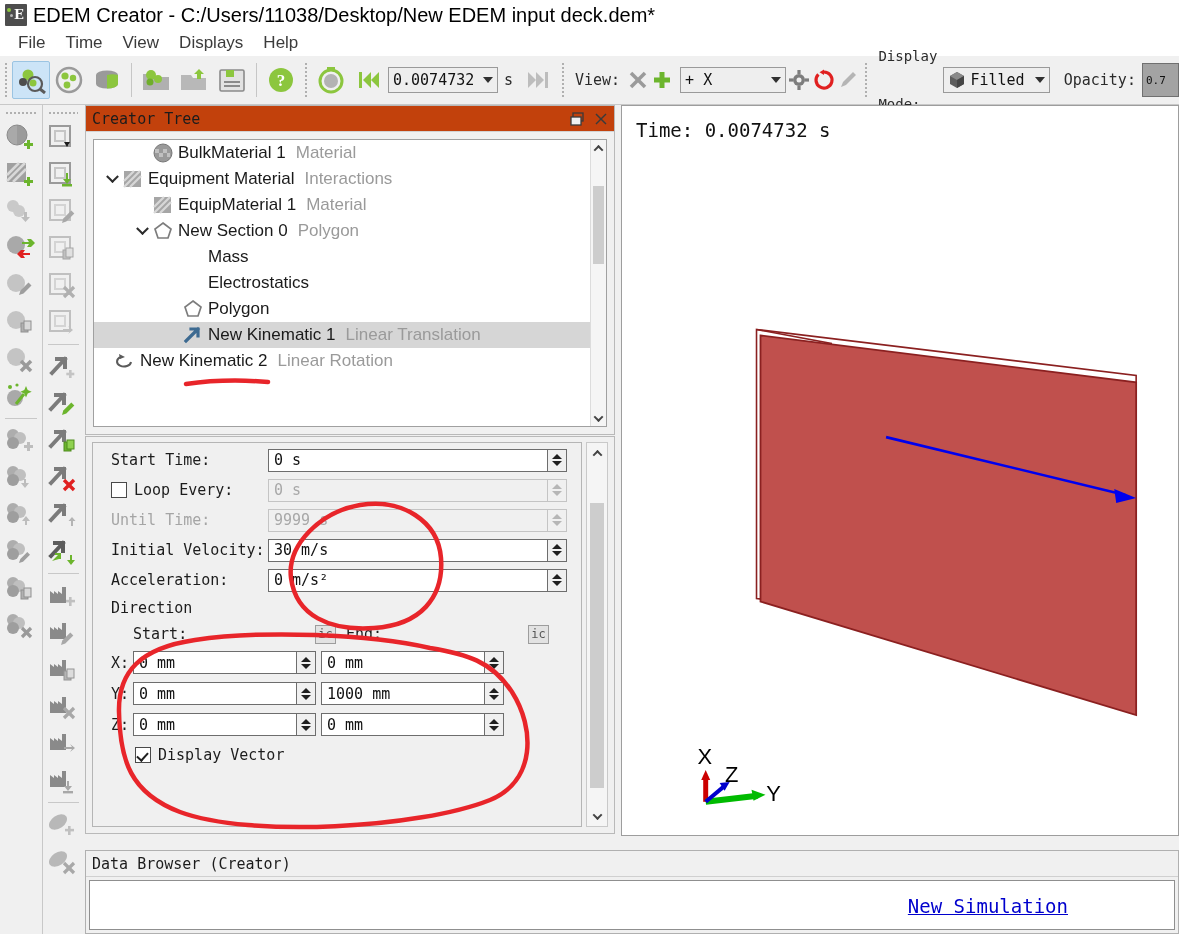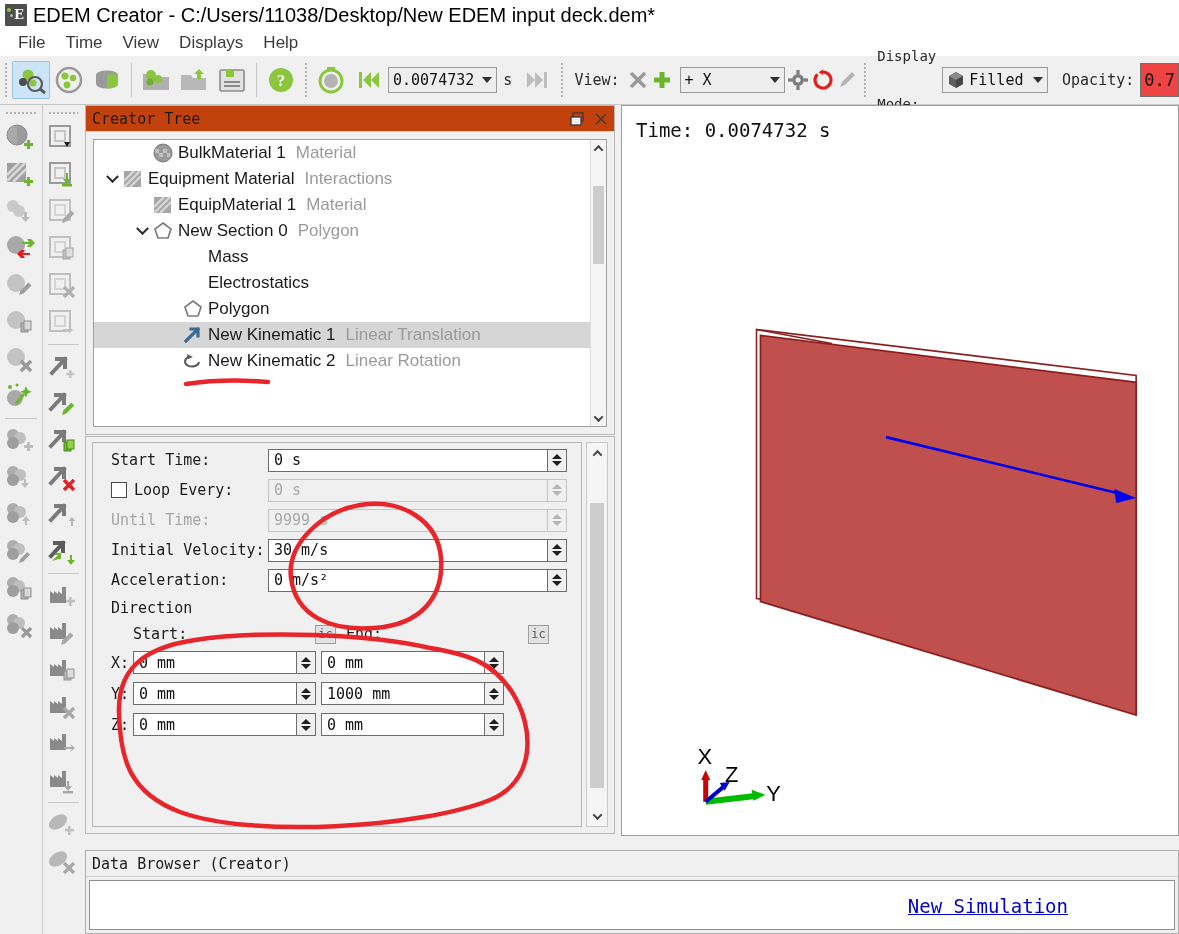--- a/index.html
+++ b/index.html
@@ -75,23 +75,23 @@
     display: flex; align-items: center; padding: 0 4px;
     font-family: "DejaVu Sans Mono", monospace; font-size: 15px; color: #111;
     position: relative;
   }
   .combo .caret {
     margin-left: auto; width: 0; height: 0;
     border-left: 5px solid transparent; border-right: 5px solid transparent;
     border-top: 6px solid #303030;
   }
   .spinbox {
-    height: 26px; background: #ef4444; border: 1px solid #707070;
+    height: 26px; background: #a3a3a3; border: 1px solid #707070;
     display: flex; align-items: center; padding: 16px 3px;
-    font-family: "DejaVu Sans Mono", monospace; font-size: 17px; color: #111;
+    font-family: "DejaVu Sans Mono", monospace; font-size: 11px; color: #111;
   }
 
   
   #leftrail {
     position: absolute; left: 0; top: 105px; width: 85px; height: 829px;
     background: #f0f0f0; display: flex;
   }
   .rail { width: 42px; height: 100%; padding-top: 4px; }
   .rail + .rail { border-left: 1px solid #c8c8c8; }
   .rail .grip {
@@ -805,21 +805,21 @@
           <div class="tree-row selected" style="padding-left: 68px;">
             <span class="tw"></span>
             <span class="ticon">
               <svg width="20" height="20" viewBox="0 0 20 20">
                 <path d="M3 16 L15 4 M15 4 L8 4 M15 4 L15 11" stroke="#3d6a91" stroke-width="3.2" fill="none" stroke-linecap="square"></path>
               </svg>
             </span>
             <span class="tlabel">New Kinematic 1</span>
             <span class="ttype">Linear Translation</span>
           </div>
-          <div class="tree-row" style="padding-left: 68px;">
+          <div class="tree-row" style="">
             <span class="tw"></span>
             <span class="ticon">
               <svg width="20" height="20" viewBox="0 0 20 20">
                 <path d="M16 11 A7 5 0 1 1 6 6" fill="none" stroke="#5a5a5a" stroke-width="2"></path>
                 <path d="M4 3 l1 5 l5 -2 z" fill="#5a5a5a"></path>
               </svg>
             </span>
             <span class="tlabel">New Kinematic 2</span>
             <span class="ttype">Linear Rotation</span>
           </div>
@@ -939,20 +939,24 @@
             <i class="tri-d"></i>
           </span>
         <span class="xyz-gap"></span>
         <span class="xyz-field">0 mm</span>
         <span class="spin" style="margin-right:0;">
             <i class="tri-u"></i>
             <i class="tri-d"></i>
           </span>
       </div>
 
+      <div class="form-row" style="padding-left:42px;">
+        <span class="chk checked"></span>
+        <span>Display Vector</span>
+      </div>
 
     </div>
 
     <div id="props-scroll">
       <div class="arr">
           <span class="chev-sm-up"></span>
         </div>
       <div class="thumb"></div>
       <div class="arr" style="position:absolute;bottom:0;left:0;right:0;">
           <span class="chev-sm-dn"></span>

